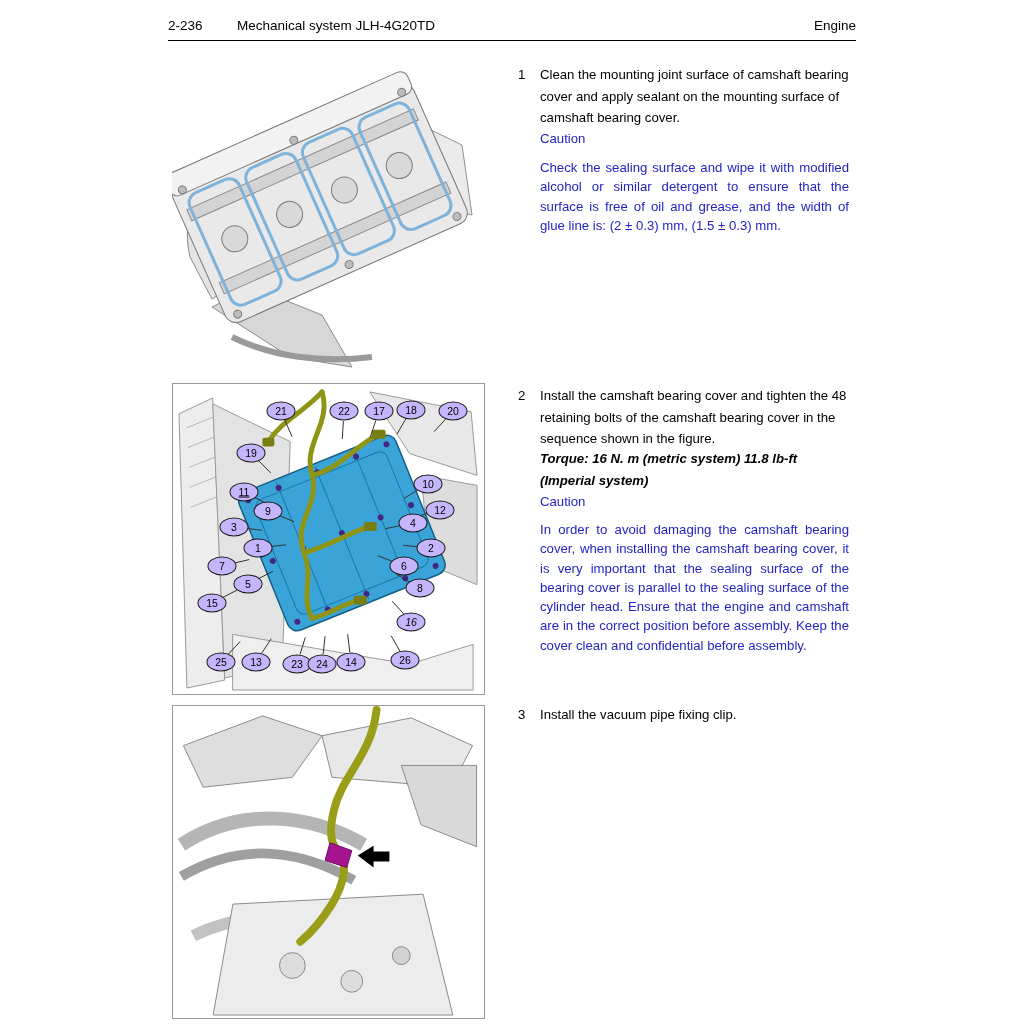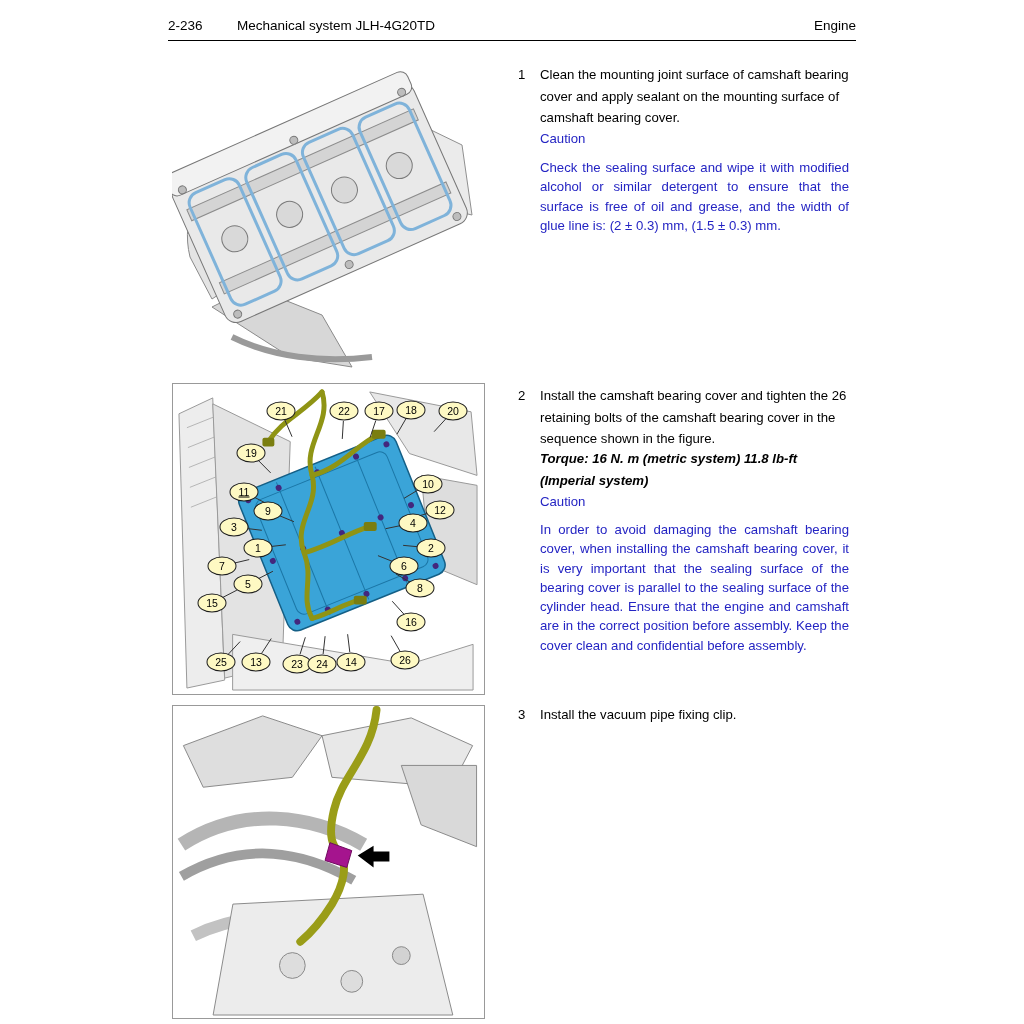--- a/index.html
+++ b/index.html
@@ -17,21 +17,21 @@
   #fig1{left:172px;top:57px;width:313px;height:315px;}
   #fig2{left:172px;top:383px;width:313px;height:312px;border:1px solid #999;box-sizing:border-box;}
   #fig3{left:172px;top:705px;width:313px;height:314px;border:1px solid #999;box-sizing:border-box;}
   figure svg{position:absolute;left:0;top:0;}
 
   
   #callout-layer{position:absolute;inset:0;}
   #leader-svg{position:absolute;inset:0;width:100%;height:100%;pointer-events:none;}
   .callout{
     position:absolute;width:29px;height:19px;border:1.3px solid #1c1c1c;border-radius:50%;
-    background:#fef9c3;box-sizing:border-box;display:flex;align-items:center;justify-content:center;
+    background:#c4b5fd;box-sizing:border-box;display:flex;align-items:center;justify-content:center;
     font-size:10.5px;line-height:1;transform:translate(-50%,-50%);z-index:3;
   }
 
   
   .step{position:absolute;left:518px;width:338px;font-size:13.2px;line-height:21.5px;}
   .step .num{position:absolute;left:0;top:0;}
   .step .txt{margin-left:22px;}
   .torque{position:absolute;left:540px;width:314px;font-size:13.2px;line-height:21.5px;font-weight:bold;}
   .caution-label{position:absolute;left:540px;font-size:13.2px;color:#2424c3;}
   .caution-text{position:absolute;left:540px;width:309px;font-size:13.2px;line-height:19.3px;
@@ -173,21 +173,21 @@
         <div class="callout" style="left: 231px; top: 182px;">6</div>
         <div class="callout" style="left: 49px; top: 182px;">7</div>
         <div class="callout" style="left: 247px; top: 204px;">8</div>
         <div class="callout" style="left: 95px; top: 127px;">9</div>
         <div class="callout" style="left: 255px; top: 100px;">10</div>
         <div class="callout" style="left: 71px; top: 108px; text-decoration: underline;">11</div>
         <div class="callout" style="left: 267px; top: 126px;">12</div>
         <div class="callout" style="left: 83px; top: 278px;">13</div>
         <div class="callout" style="left: 178px; top: 278px;">14</div>
         <div class="callout" style="left: 39px; top: 219px;">15</div>
-        <div class="callout" style="left: 238px; top: 238px;">16</div>
+        <div class="callout" style="left: 238px; top: 238px; font-style: italic;">16</div>
         <div class="callout" style="left: 206px; top: 27px;">17</div>
         <div class="callout" style="left: 238px; top: 26px;">18</div>
         <div class="callout" style="left: 78px; top: 69px;">19</div>
         <div class="callout" style="left: 280px; top: 27px;">20</div>
         <div class="callout" style="left: 108px; top: 27px;">21</div>
         <div class="callout" style="left: 171px; top: 27px;">22</div>
         <div class="callout" style="left: 124px; top: 280px;">23</div>
         <div class="callout" style="left: 149px; top: 280px;">24</div>
         <div class="callout" style="left: 48px; top: 278px;">25</div>
         <div class="callout" style="left: 232px; top: 276px;">26</div>
@@ -214,21 +214,21 @@
 
   <div class="step" id="step1">
     <span class="num">1</span>
     <div class="txt">Clean the mounting joint surface of camshaft bearing cover and apply sealant on the mounting surface of camshaft bearing cover.</div>
   </div>
   <div class="caution-label" id="caution1-label">Caution</div>
   <div class="caution-text" id="caution1-text">Check the sealing surface and wipe it with modified alcohol or similar detergent to ensure that the surface is free of oil and grease, and the width of glue line is: (2 ± 0.3) mm, (1.5 ± 0.3) mm.</div>
 
   <div class="step" id="step2">
     <span class="num">2</span>
-    <div class="txt">Install the camshaft bearing cover and tighten the 26 retaining bolts of the camshaft bearing cover in the sequence shown in the figure.</div>
+    <div class="txt">Install the camshaft bearing cover and tighten the 48 retaining bolts of the camshaft bearing cover in the sequence shown in the figure.</div>
   </div>
   <div class="torque" id="torque2">Torque: 16 N. m (metric system) 11.8 lb-ft (Imperial system)</div>
   <div class="caution-label" id="caution2-label">Caution</div>
   <div class="caution-text" id="caution2-text">In order to avoid damaging the camshaft bearing cover, when installing the camshaft bearing cover, it is very important that the sealing surface of the bearing cover is parallel to the sealing surface of the cylinder head. Ensure that the engine and camshaft are in the correct position before assembly. Keep the cover clean and confidential before assembly.</div>
 
   <div class="step" id="step3">
     <span class="num">3</span>
     <div class="txt">Install the vacuum pipe fixing clip.</div>
   </div>
 

